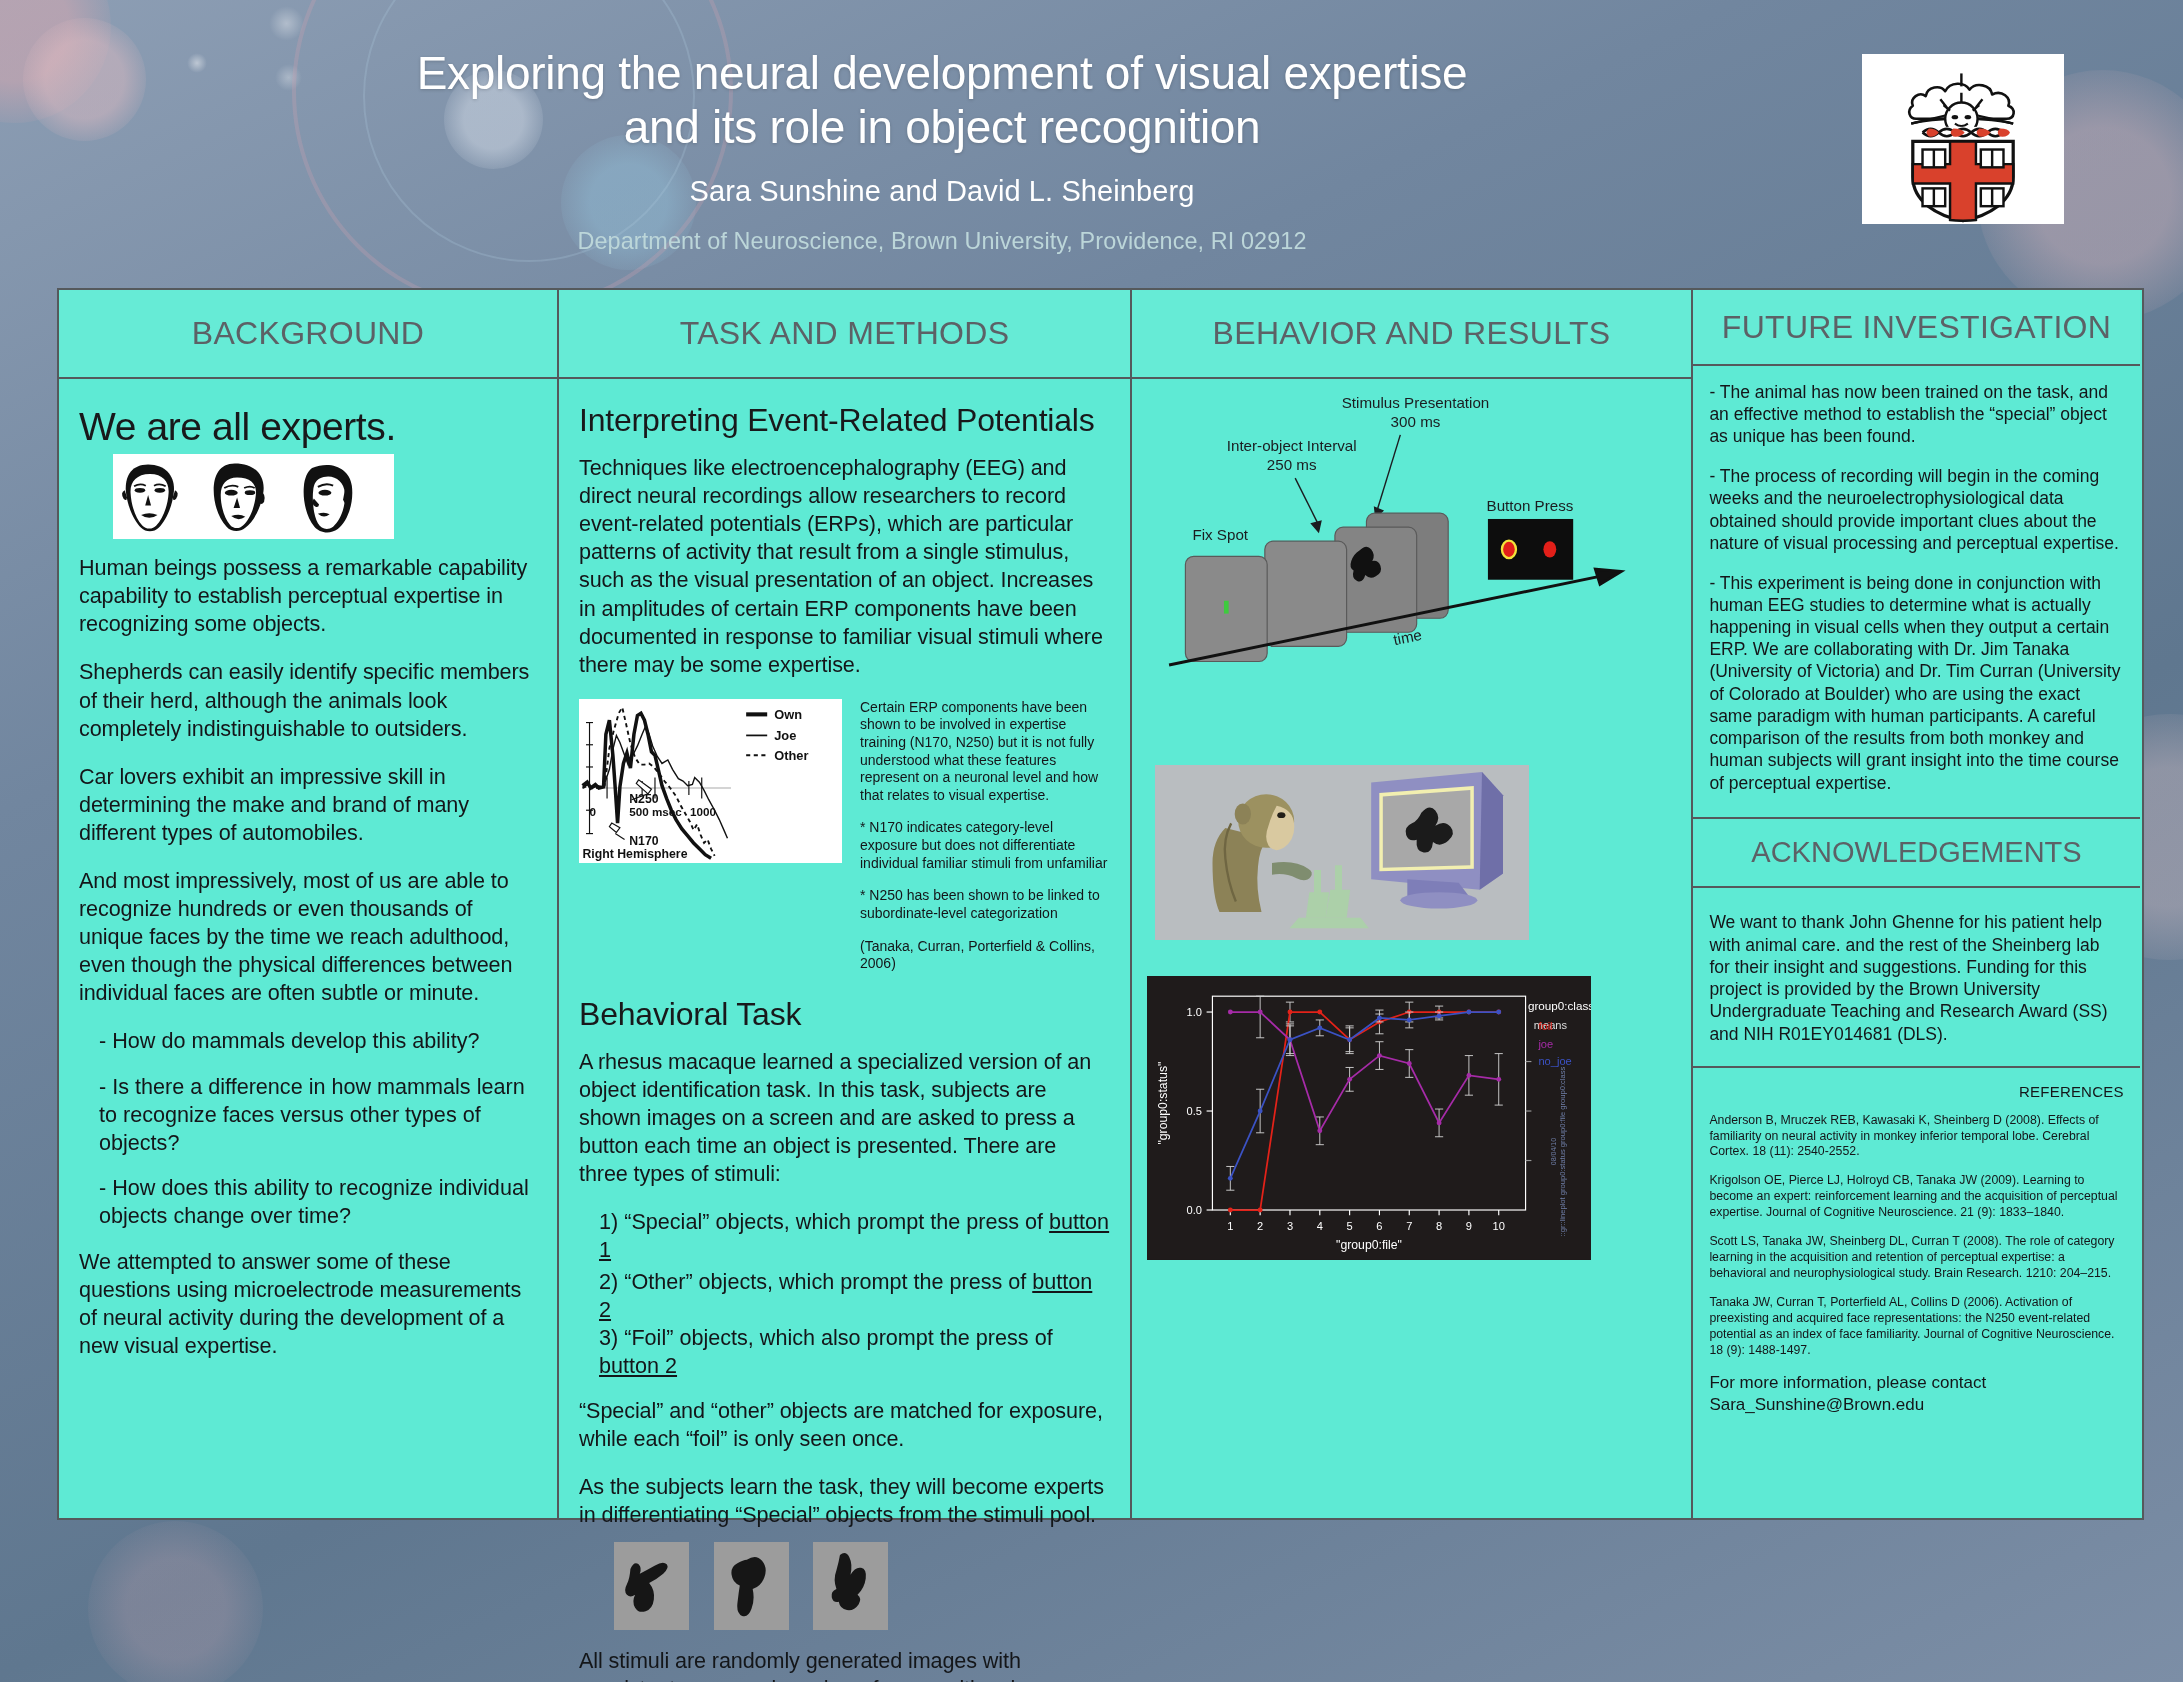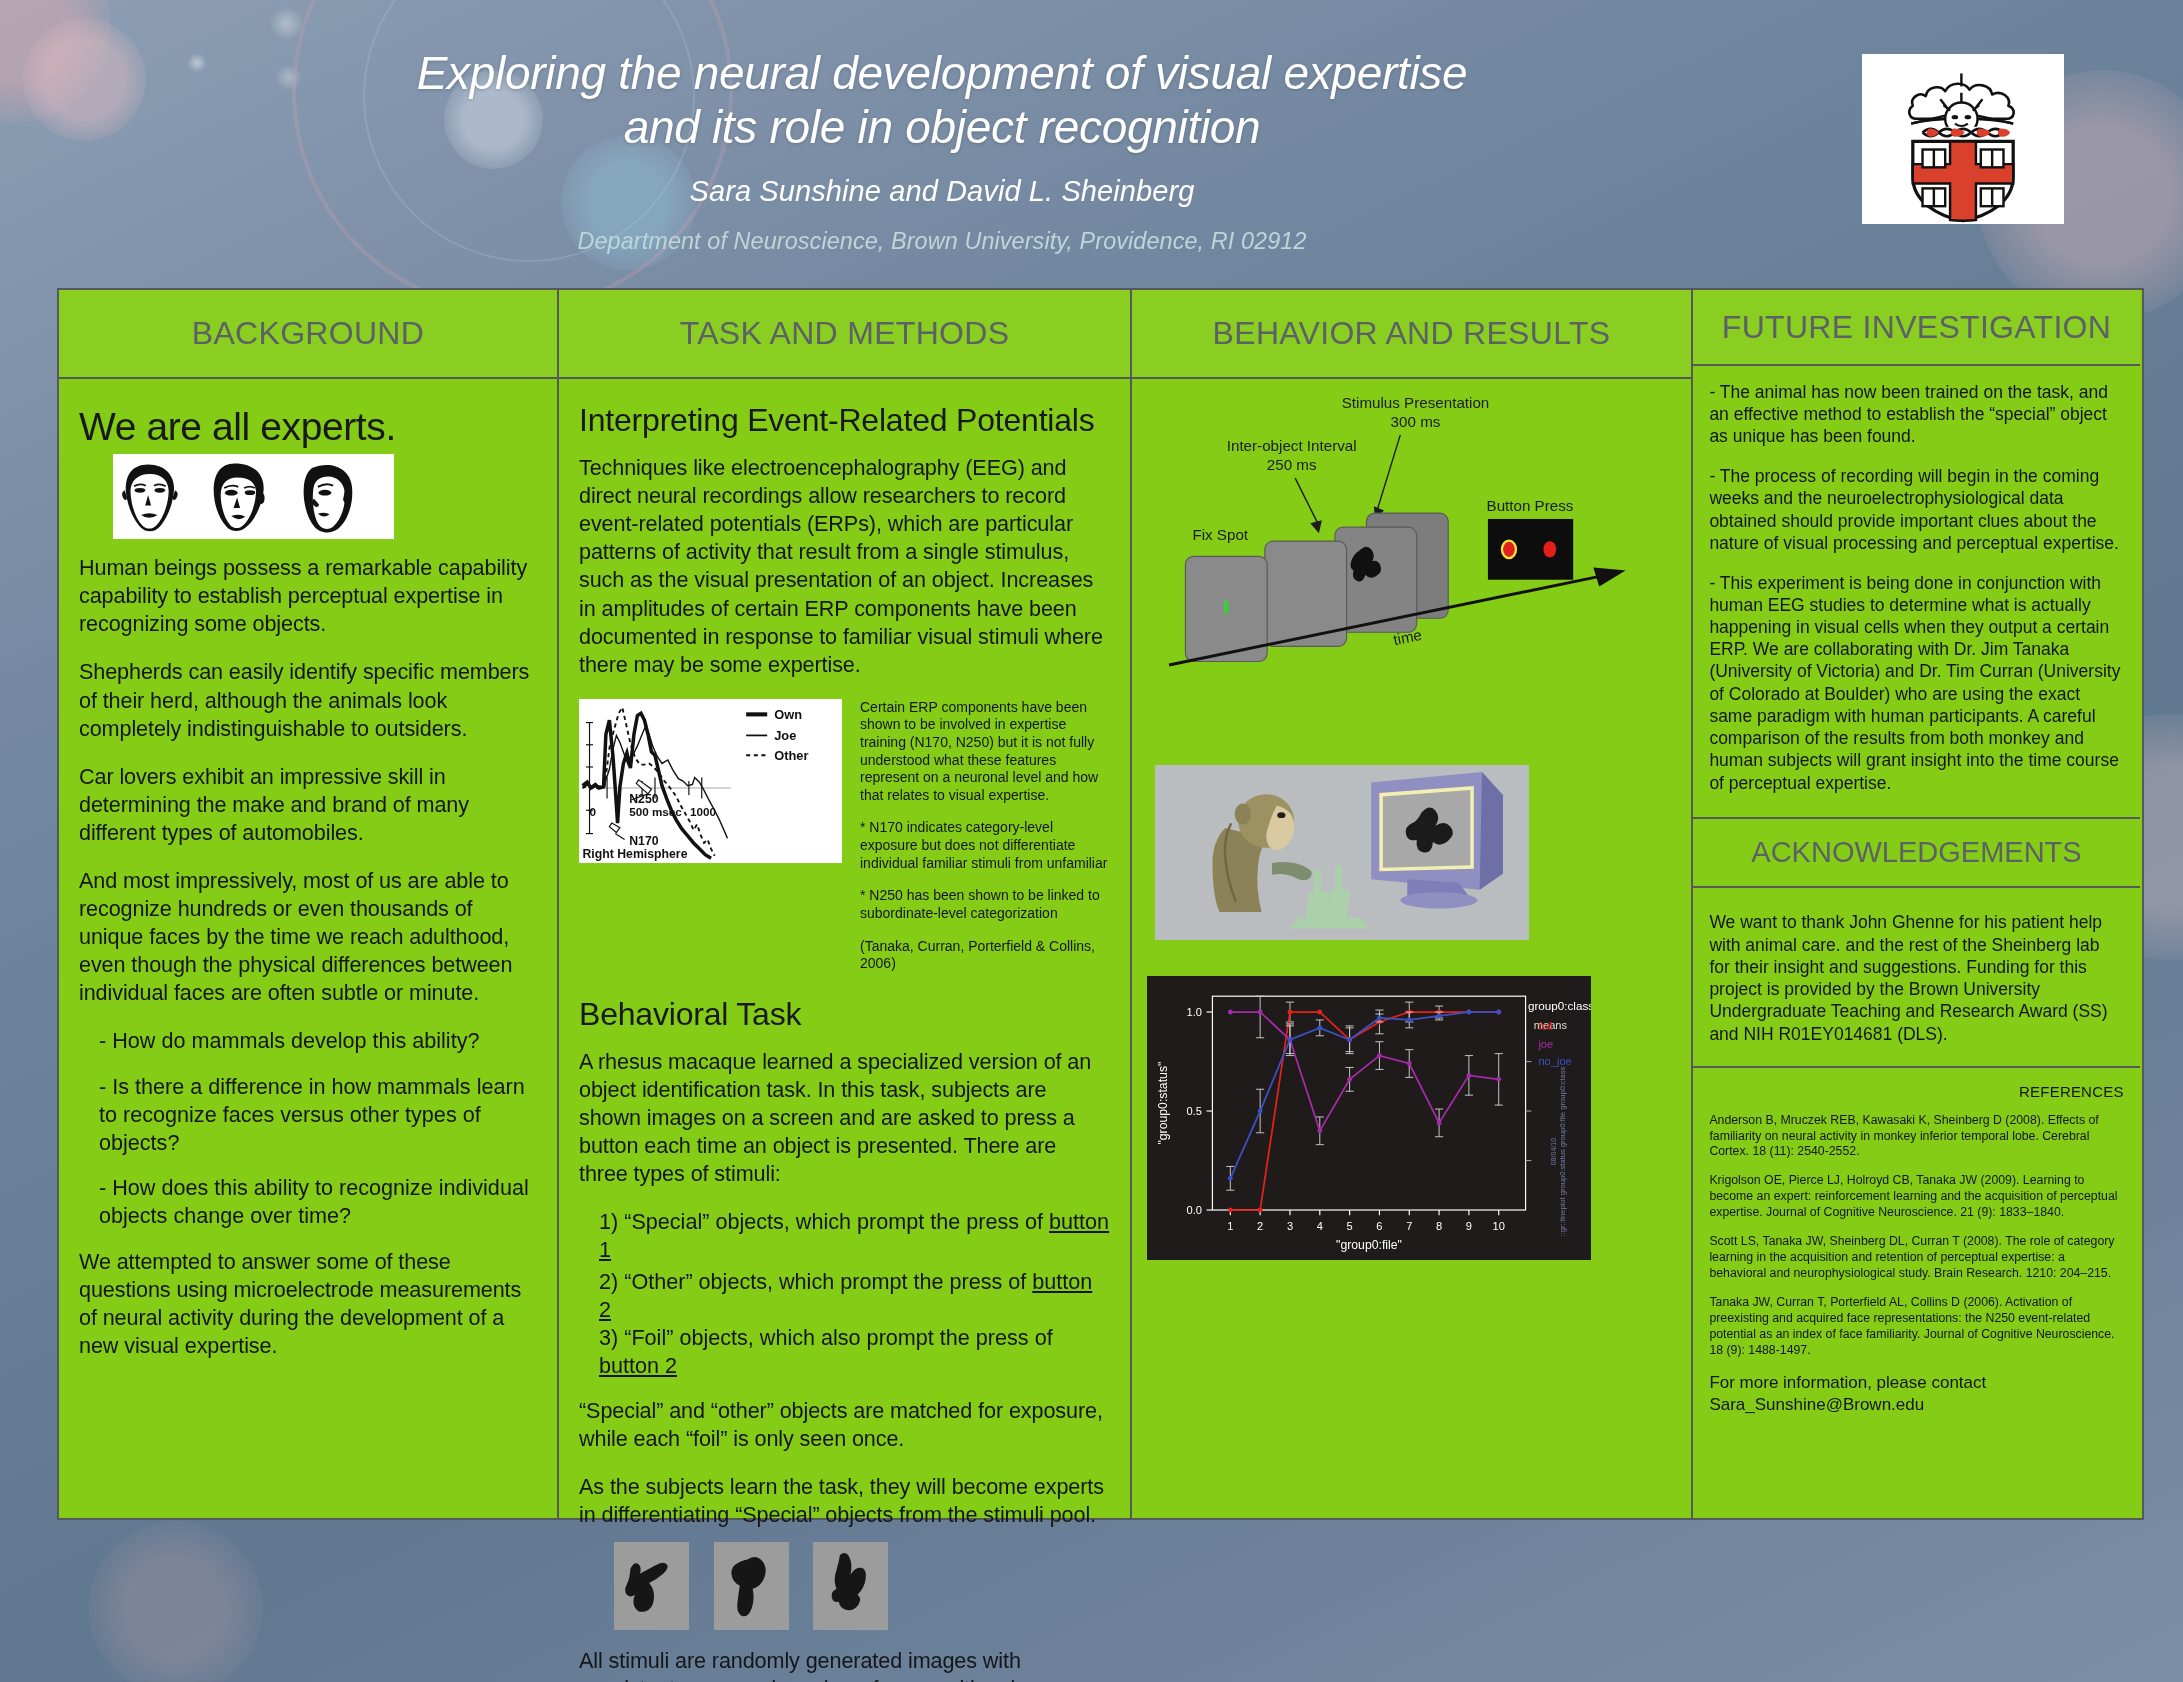--- a/index.html
+++ b/index.html
@@ -9,21 +9,21 @@
     background:#6b7f96;
     overflow:hidden;
     position:relative;
   }
   #bg2{
     position:absolute;inset:0;
     background:linear-gradient(155deg,#8d9eb4 0%, #71869f 30%, #5f778f 62%, #7c8ea6 100%);
   }
   .bokeh{position:absolute;border-radius:50%;pointer-events:none;}
   
-  #header{position:absolute;left:0;top:0;width:1911px;height:275px;font-style:italic;}
+  #header{position:absolute;left:0;top:0;width:1911px;height:275px;}
   #title{
     position:absolute;left:328px;top:47px;width:1228px;
     text-align:center;color:#ffffff;
     font-size:46px;line-height:1.17;font-weight:400;
     letter-spacing:-0.3px;
     text-shadow:0 1.2px 3.5px rgba(0,0,0,.18);
   }
   #authors{
     position:absolute;left:328px;top:175px;width:1228px;text-align:center;
     color:#ffffff;font-size:29px;letter-spacing:0.1px;
@@ -34,21 +34,21 @@
   }
   #logo{
     position:absolute;left:1862px;top:54px;width:202px;height:170px;
     background:#ffffff;
   }
   
   #poster{
     position:absolute;left:57px;top:288px;width:2087px;height:1232px;
     border:2.9px solid #55595c;
     box-sizing:border-box;
-    background:#84cc16;
+    background:#5eead4;
     display:flex;
   }
   .col{box-sizing:border-box;position:relative;}
   .col-div{border-right:2.3px solid #55595c;}
   .c1{width:500px;}
   .c2{width:573px;}
   .c3{width:561px;}
   .c4{width:447px;display:flex;flex-direction:column;}
   .sec-head{
     height:89px;box-sizing:border-box;

